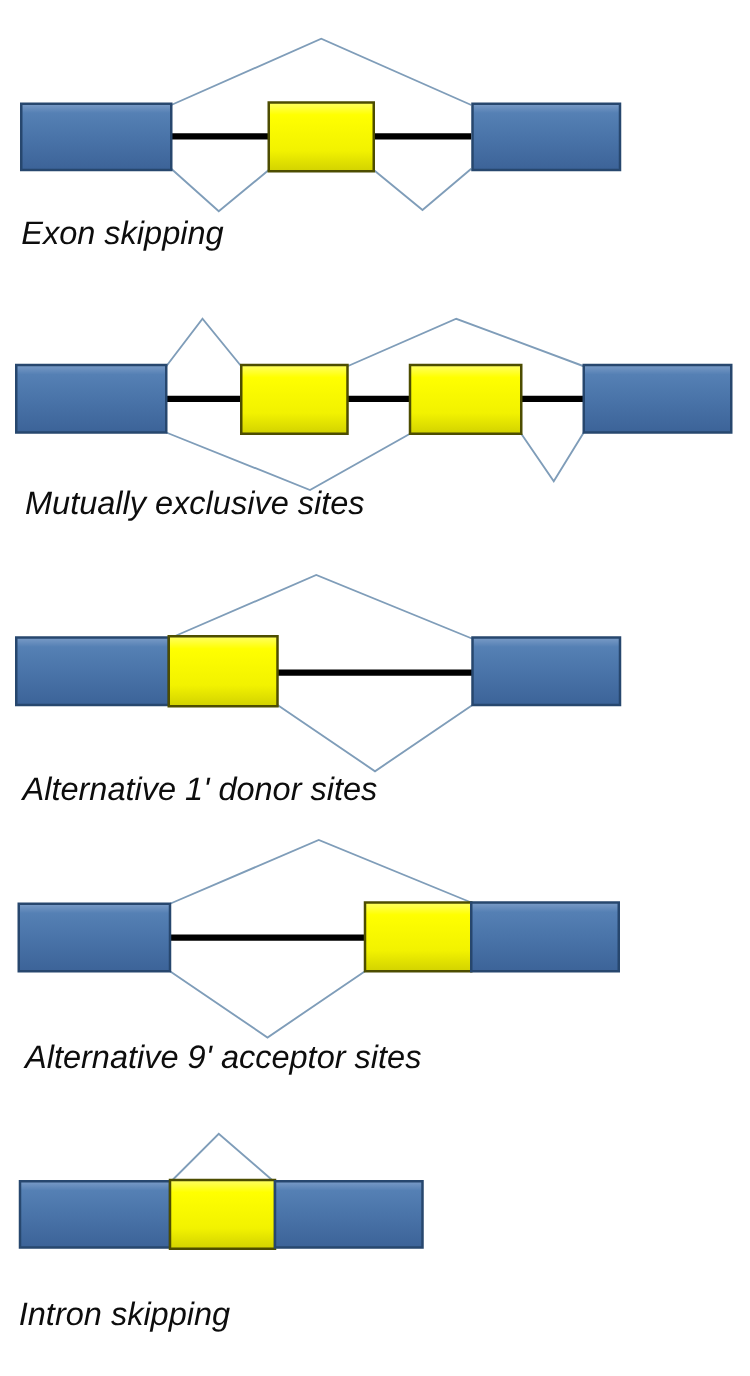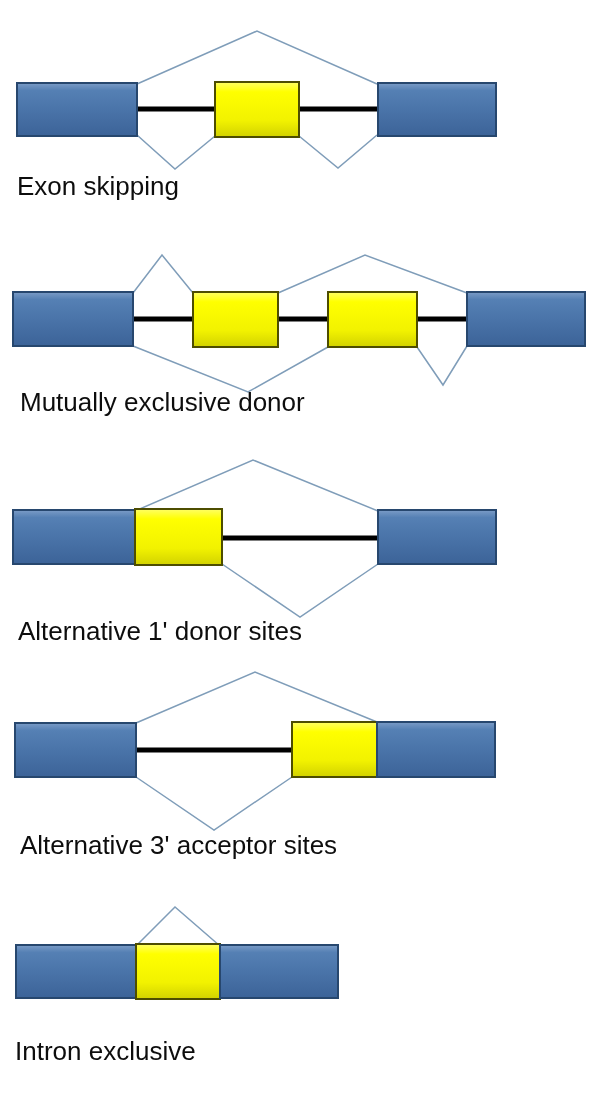--- a/index.html
+++ b/index.html
@@ -12,20 +12,21 @@
     overflow: hidden;
   }
   .canvas svg { position: absolute; left: 0; top: 0; }
   .panel-label {
     position: absolute;
     font-size: 26px;
     line-height: 1.1;
     color: #0d0d0d;
     white-space: nowrap;
     letter-spacing: 0px;
+    font-style: italic;
   }
 </style>
 </head>
 <body>
 
 <div class="canvas">
 
   <svg width="600" height="1101" viewBox="0 0 600 1101">
     <defs>
       <linearGradient id="blueGrad" x1="0" y1="0" x2="0" y2="1">
@@ -78,20 +79,20 @@
     <rect x="377" y="722" width="118" height="55" fill="url(#blueGrad)" stroke-width="2" stroke="#27476e"></rect>
 
     <polyline points="136,946 175,907 220,946" fill="none" stroke-width="1.5" stroke="#7f9db9"></polyline>
     <rect x="16" y="945" width="120" height="53" fill="url(#blueGrad)" stroke-width="2" stroke="#27476e"></rect>
     <rect x="136" y="944" width="84" height="55" fill="url(#yellowGrad)" stroke-width="2" stroke="#4d4d00"></rect>
     <rect x="220" y="945" width="118" height="53" fill="url(#blueGrad)" stroke-width="2" stroke="#27476e"></rect>
   </svg>
 
   <div class="panel-label" style="left:17px; top:172px">Exon skipping</div>
 
-  <div class="panel-label" style="left:20px; top:388px">Mutually exclusive donor</div>
+  <div class="panel-label" style="left:20px; top:388px">Mutually exclusive sites</div>
 
   <div class="panel-label" style="left:18px; top:617px">Alternative 1' donor sites</div>
 
-  <div class="panel-label" style="left:20px; top:831px">Alternative 3' acceptor sites</div>
+  <div class="panel-label" style="left:20px; top:831px">Alternative 9' acceptor sites</div>
 
-  <div class="panel-label" style="left:15px; top:1037px">Intron exclusive</div>
+  <div class="panel-label" style="left:15px; top:1037px">Intron skipping</div>
 </div>
 
 </body></html>

